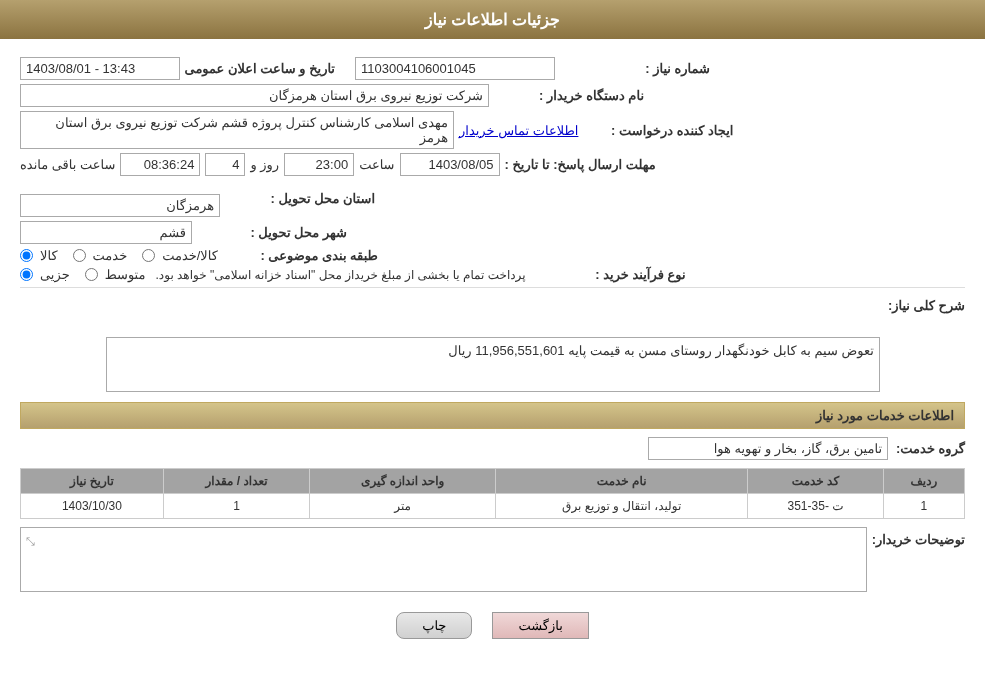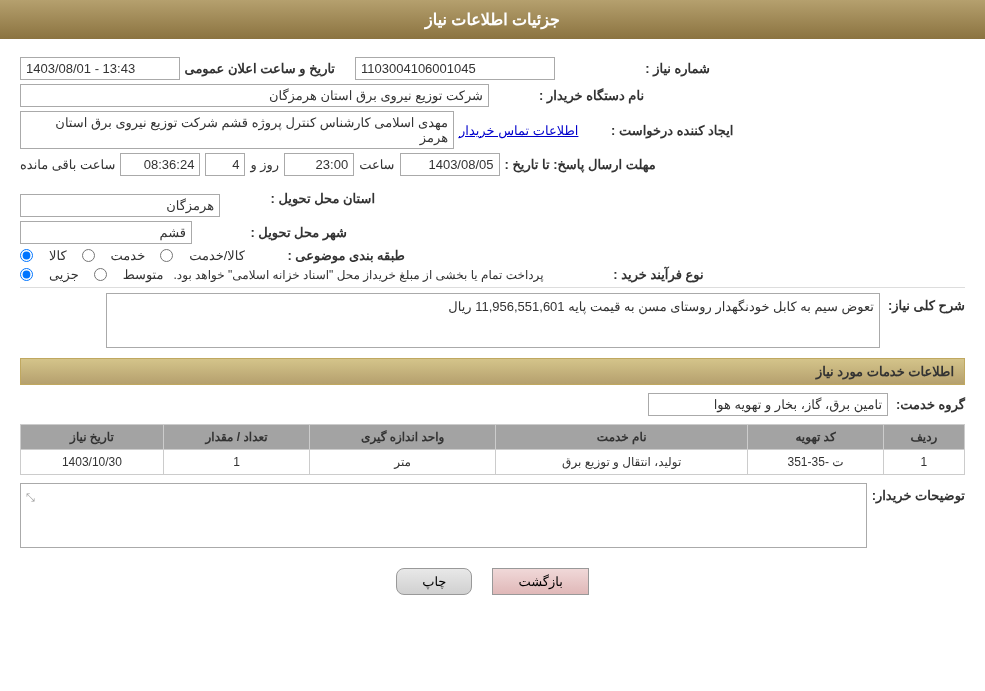--- a/index.html
+++ b/index.html
@@ -68,21 +68,21 @@
 
     .radio-group {
       display: inline-flex;
       gap: 15px;
       align-items: center;
     }
 
     .radio-item {
       display: inline-flex;
       align-items: center;
-      gap: 16px;
+      gap: 7px;
     }
 
     .description-box {
       border: 1px solid #aaa;
       background: #fff;
       width: 90%;
       min-height: 55px;
       padding: 5px;
       text-align: right;
       direction: rtl;
@@ -274,36 +274,36 @@
           <input type="radio" name="purchase" checked="" style="">
         </div>
       </div>
     </div>
 
     <hr class="divider">
 
     <div class="need-description-row">
       <span style="font-weight:bold; white-space:nowrap; padding-top:5px;">شرح کلی نیاز:</span>
       <div style="flex:1;">
-        <div class="description-box" style="text-align:right; direction:rtl;">تعوض سیم به کابل خودنگهدار روستای مسن به قیمت پایه 11,956,551,601 ریال</div>
+        <div class="description-box" style="text-align:right; direction:rtl;margin-top:44px;">تعوض سیم به کابل خودنگهدار روستای مسن به قیمت پایه 11,956,551,601 ریال</div>
       </div>
     </div>
 
     <div class="section-title">اطلاعات خدمات مورد نیاز</div>
 
     <div class="service-group-row">
       <span style="font-weight:bold; white-space:nowrap;">گروه خدمت:</span>
       <div class="input-box" style="width:240px;">تامین برق، گاز، بخار و تهویه هوا</div>
     </div>
 
     <table class="data-table">
       <thead>
         <tr>
           <th>ردیف</th>
-          <th>کد تهویه</th>
+          <th>کد خدمت</th>
           <th>نام خدمت</th>
           <th>واحد اندازه گیری</th>
           <th>تعداد / مقدار</th>
           <th>تاریخ نیاز</th>
         </tr>
       </thead>
       <tbody id="table-body">
       <tr>
       <td>1</td>
       <td>ت -35-351</td>

